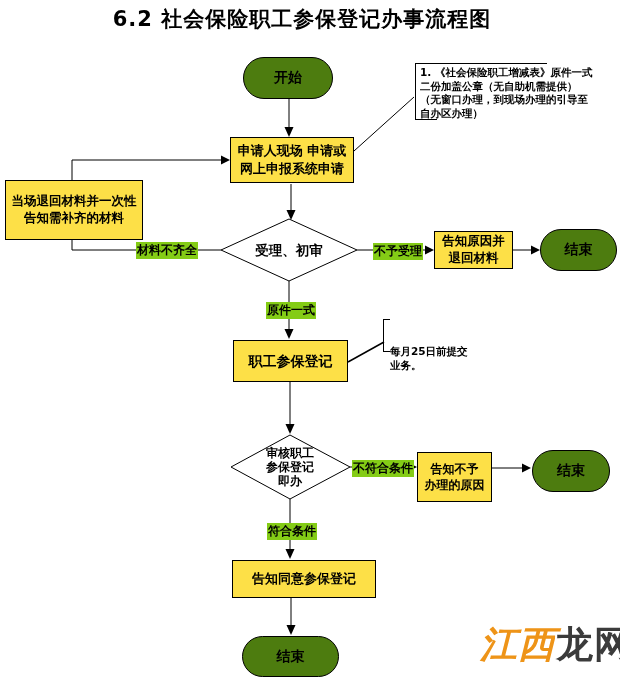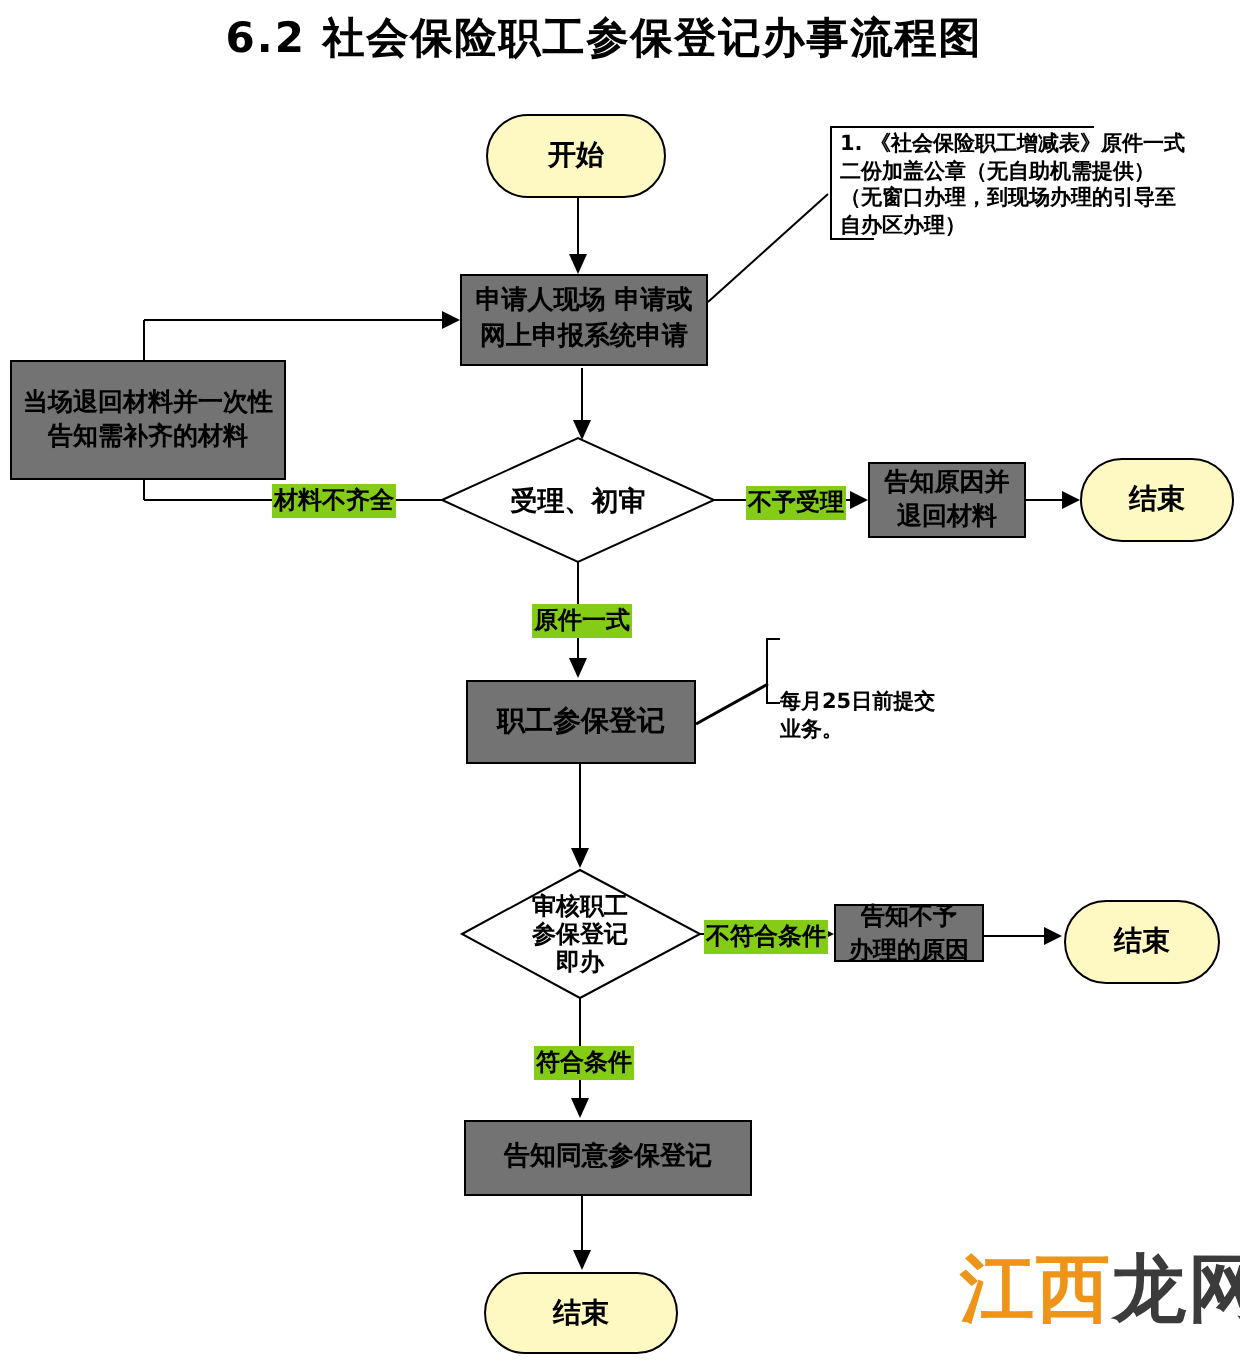--- a/index.html
+++ b/index.html
@@ -1,39 +1,39 @@
 <!DOCTYPE html>
 <html><head>
 <meta charset="utf-8">
 <style>
   html,body{margin:0;padding:0;background:#fff;}
   #canvas{position:relative;width:620px;height:681px;background:#fff;overflow:hidden;
           font-family:"DejaVu Sans","Liberation Sans",sans-serif;color:#000;}
   #connectors{position:absolute;left:0;top:0;z-index:1;}
   .title{position:absolute;left:0;top:5px;width:580px;box-sizing:border-box;padding-left:24px;
          text-align:center;font-size:21px;font-weight:bold;letter-spacing:1px;z-index:2;}
-  .box{position:absolute;border:1px solid #000;background:#737373;display:flex;align-items:center;
+  .box{position:absolute;border:1px solid #000;background:#fde047;display:flex;align-items:center;
        justify-content:center;text-align:center;font-weight:bold;white-space:pre-line;
        z-index:2;box-sizing:border-box;line-height:1.35;}
-  .oval{position:absolute;border:1px solid #000;background:#fef9c3;display:flex;align-items:center;
+  .oval{position:absolute;border:1px solid #000;background:#4d7c0f;display:flex;align-items:center;
         justify-content:center;text-align:center;font-weight:bold;border-radius:22px;
         z-index:2;box-sizing:border-box;}
   .dtext{position:absolute;text-align:center;font-weight:bold;white-space:pre-line;z-index:2;}
   .elabel{position:absolute;background:#84cc16;font-weight:bold;font-size:12px;z-index:3;
           padding:0 1px;white-space:nowrap;}
   
   .n-start{left:243px;top:57px;width:90px;height:42px;font-size:14px;}
   .n-apply{left:230px;top:137px;width:124px;height:46px;font-size:13px;}
   .n-review{left:239px;top:242px;width:100px;font-size:13.5px;}
   .n-reject1{left:434px;top:231px;width:79px;height:38px;font-size:12.5px;}
   .n-end1{left:540px;top:229px;width:77px;height:42px;font-size:14px;}
   .n-return{left:5px;top:180px;width:138px;height:60px;font-size:12.5px;}
   .n-register{left:233px;top:340px;width:115px;height:42px;font-size:14px;}
   .n-audit{left:250px;top:446px;width:80px;font-size:12px;line-height:14px;}
-  .n-reject2{left:417px;top:452px;width:75px;height:29px;font-size:12px;}
+  .n-reject2{left:417px;top:452px;width:75px;height:50px;font-size:12px;}
   .n-end2{left:532px;top:450px;width:78px;height:42px;font-size:14px;}
   .n-agree{left:232px;top:560px;width:144px;height:38px;font-size:13px;}
   .n-end3{left:242px;top:636px;width:97px;height:41px;font-size:14px;}
   
   .l-notaccept{left:373px;top:243px;}
   .l-incomplete{left:136px;top:242px;}
   .l-accept{left:266px;top:302px;}
   .l-notqual{left:352px;top:460px;}
   .l-qual{left:267px;top:523px;}
   
@@ -45,21 +45,21 @@
   
   .note2-bracket{position:absolute;left:383px;top:319px;height:31px;width:6px;z-index:2;
          border-left:1px solid #000;border-top:1px solid #000;border-bottom:1px solid #000;}
   .note2{position:absolute;left:390px;top:320px;width:100px;z-index:2;font-size:10.5px;
          font-weight:bold;line-height:13.5px;white-space:pre-line;margin-top:25px;}
   
   .watermark{position:absolute;left:480px;top:620px;z-index:4;font-size:37px;font-weight:bold;
          letter-spacing:1px;white-space:nowrap;
          text-shadow:-2px -2px 0 #fff,2px -2px 0 #fff,-2px 2px 0 #fff,2px 2px 0 #fff,
                      -2px 0 0 #fff,2px 0 0 #fff,0 -2px 0 #fff,0 2px 0 #fff;}
-  .wm-hi{color:#ee9418;}
+  .wm-hi{color:#ee9418;font-style:italic;}
   .wm-rest{color:#3b3b3b;}
 </style>
 </head>
 <body>
 
 <div id="canvas">
 
   <svg id="connectors" width="620" height="681">
     <g stroke="#000" stroke-width="1" fill="none">
 

